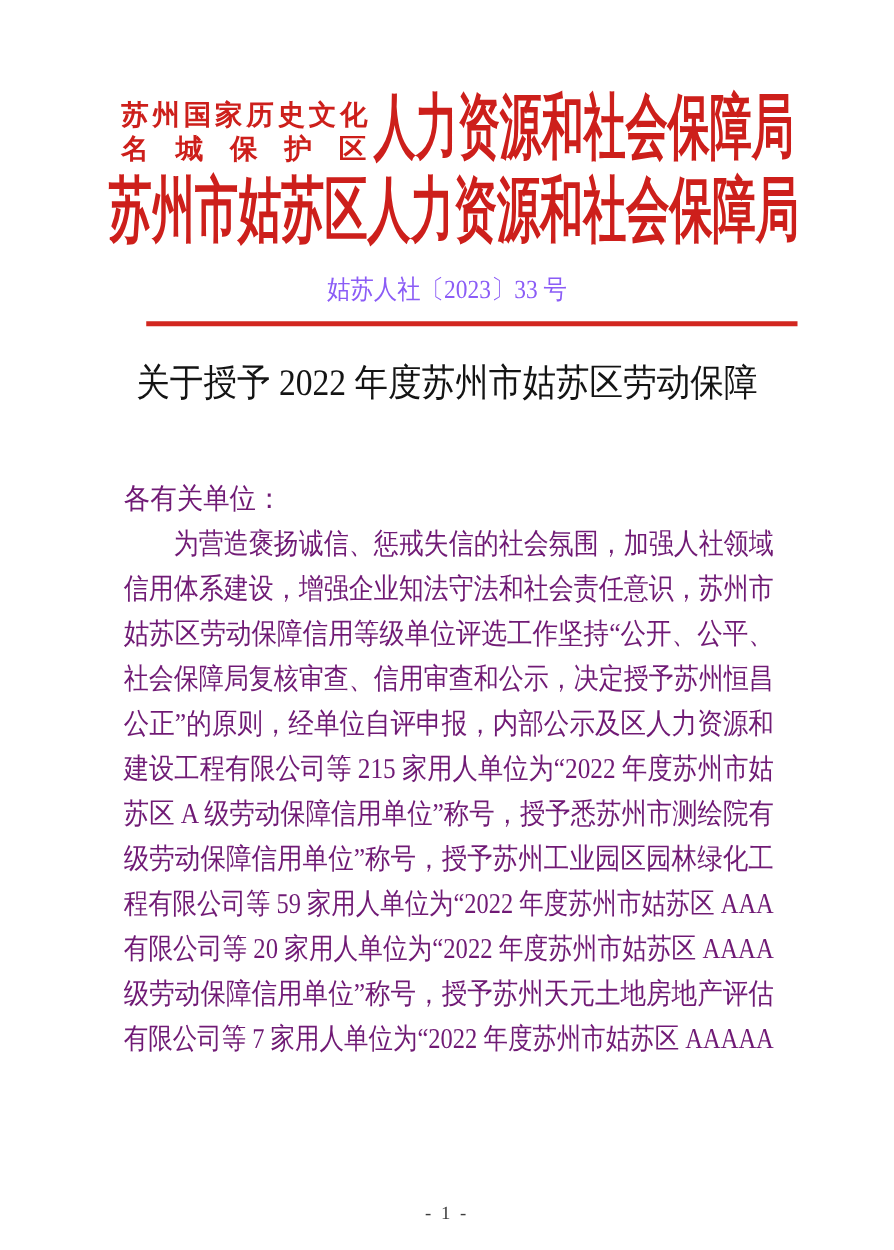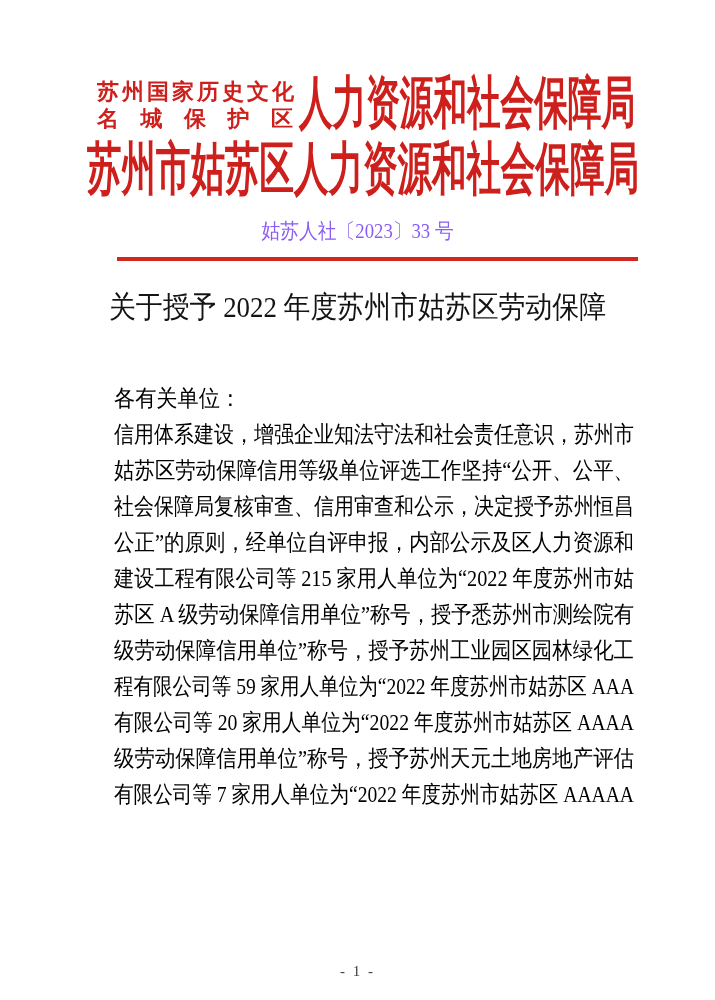--- a/index.html
+++ b/index.html
@@ -40,22 +40,22 @@
   }
 
   
   #title-block {
     top:286px; font-weight:normal; font-size:30px;
     line-height:41px; color:#141414;
   }
 
   
   .body-block {
-    position:absolute; left:114px; top:381px; width:520px;
-    font-size:23px; color:#000000;
+    position:absolute; left:99px; top:381px; width:520px;
+    font-size:23px; color:#701a75;
   }
   .body-line { height:36px; line-height:36px; white-space:nowrap; }
 
   
   #footer-row { top:963px; font-size:15px; color:#3d3d3d; letter-spacing:2px; }
 </style>
 </head>
 <body>
 
 <div class="page">
@@ -82,20 +82,23 @@
     <div>
       <span class="fit-center" style="transform: scaleX(0.8955);">关于授予 2022 年度苏州市姑苏区劳动保障</span>
     </div>
   </div>
 
   <div class="body-block">
     <div class="body-line">
       <span class="fit-left" style="transform: scaleX(0.9203);">各有关单位：</span>
     </div>
     <div>
+        <div class="body-line">
+        <span class="fit-left" style="transform: scaleX(0.8696);">　　为营造褒扬诚信、惩戒失信的社会氛围，加强人社领域</span>
+      </div>
         <div class="body-line">
         <span class="fit-left" style="transform: scaleX(0.8696);">信用体系建设，增强企业知法守法和社会责任意识，苏州市</span>
       </div>
         <div class="body-line">
         <span class="fit-left" style="transform: scaleX(0.8886);">姑苏区劳动保障信用等级单位评选工作坚持“公开、公平、</span>
       </div>
         <div class="body-line">
         <span class="fit-left" style="transform: scaleX(0.8696);">社会保障局复核审查、信用审查和公示，决定授予苏州恒昌</span>
       </div>
         <div class="body-line">

